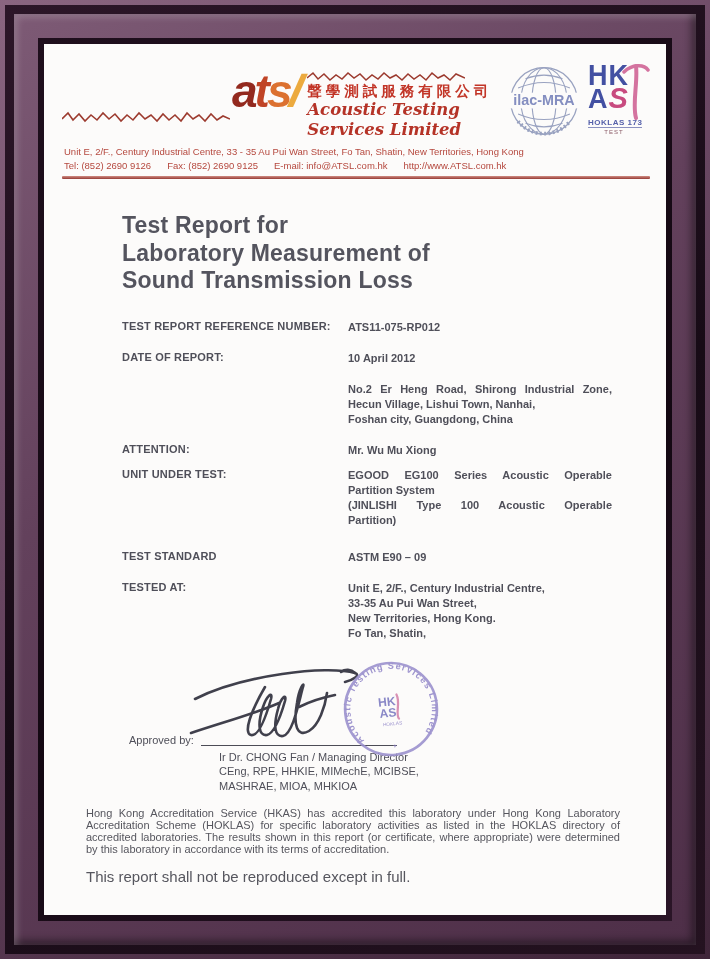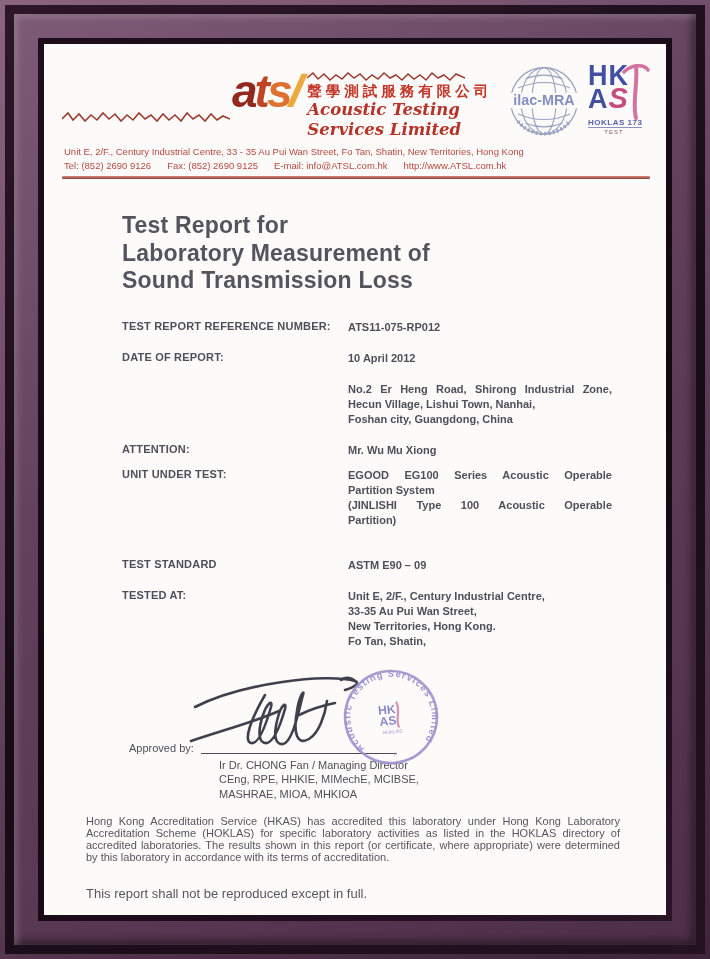--- a/index.html
+++ b/index.html
@@ -56,34 +56,34 @@
            line-height:27.5px; letter-spacing:.2px; }
 
   
   .details { margin:25px 0 0 78px; width:492px; font-size:11px; font-weight:bold; }
   .drow { display:flex; margin-bottom:16px; }
   .dlabel { width:226px; flex:none; letter-spacing:.2px; }
   .dvalue { width:264px; line-height:15px; }
   .vline { text-align:left; }
   .vline.stretch { text-align:justify; text-align-last:justify; }
   .drow.tight { margin-bottom:10px; }
-  .drow.gap-lg { margin-top:30px; }
+  .drow.gap-lg { margin-top:22px; }
 
   
   .approval { position:relative; height:140px; margin:14px 0 0 73px; }
   .approved-label { position:absolute; left:12px; top:77px; font-size:11px; }
   .sig-svg  { position:absolute; left:70px; top:6px; }
   .sig-rule { position:absolute; left:84px; top:88px; width:196px; border-top:1.8px solid #4c4c56; }
   .sig-name { position:absolute; left:102px; top:93px; font-size:11px; line-height:14.5px; }
   .stamp    { position:absolute; left:222px; top:0px; opacity:.88; transform:rotate(-6deg); }
 
   
   .footnote { margin:10px 46px 0 42px; font-size:11px; line-height:12px;
               text-align:justify; color:#56565e; }
-  .repro    { margin:23px 46px 0 42px; font-size:13px; color:#56565e; }
+  .repro    { margin:13px 46px 0 42px; font-size:15px; color:#56565e; }
 </style>
 </head>
 <body>
 
 <div class="frame-o">
  <div class="frame-d1">
   <div class="frame-m">
    <div class="frame-d2">
     <div class="doc">
 

